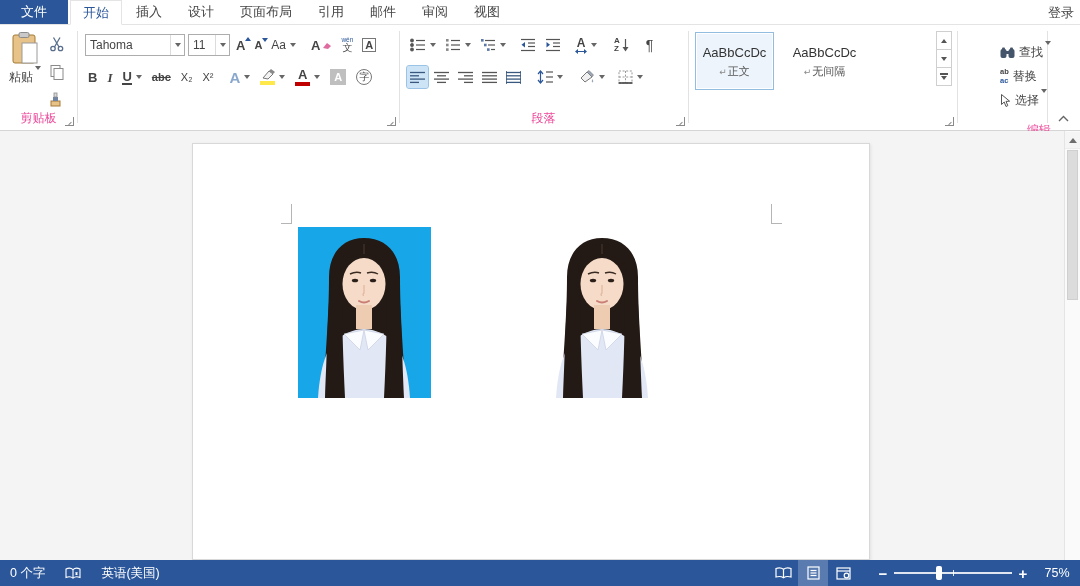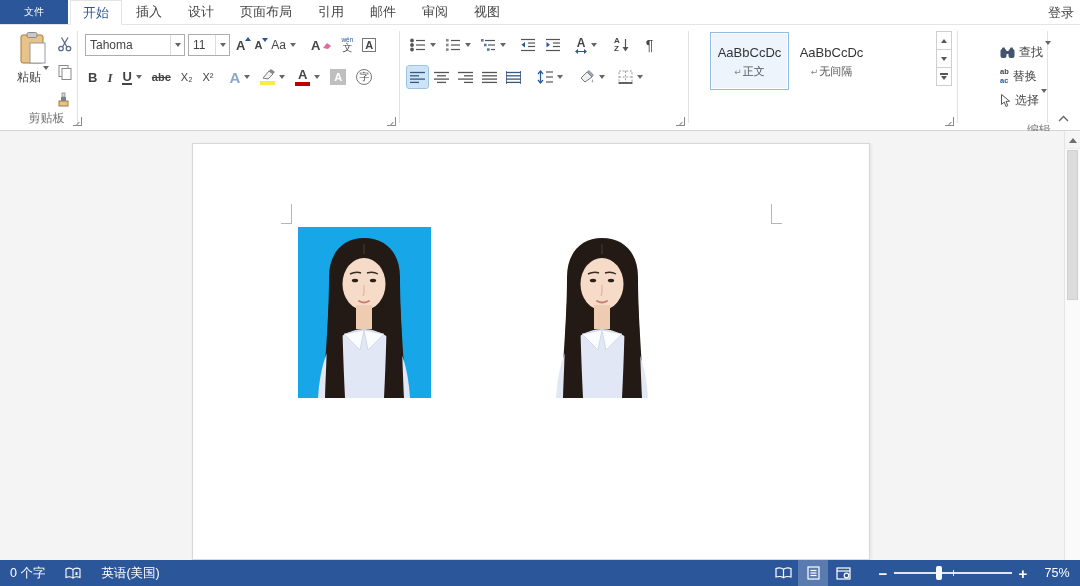--- a/index.html
+++ b/index.html
@@ -2,46 +2,46 @@
 <html><head>
 <meta charset="utf-8">
 <style>
   * { margin:0; padding:0; box-sizing:border-box; }
   html,body { width:1080px; height:586px; overflow:hidden;
     font-family:"Liberation Sans","DejaVu Sans",sans-serif; background:#fff; }
 
   
   .tabbar { position:absolute; left:0; top:0; width:1080px; height:25px;
     background:#fff; border-bottom:1px solid #e4e4e4; display:flex; align-items:stretch; }
-  .file-tab { width:68px; background:#2b579a; color:#fff; font-size:10px;
+  .file-tab { width:68px; background:#2b579a; color:#fff; font-size:13px;
     display:flex; align-items:center; justify-content:center; }
   .tab { padding:0 12px; font-size:13px; color:#444; display:flex; align-items:center; margin-left:2px; }
   .tab.active { color:#2b579a; background:#fff; border:1px solid #e4e4e4; border-bottom:1px solid #fff; margin-bottom:-1px; }
   .signin { position:absolute; right:6px; top:0; height:25px; display:flex; align-items:center;
     font-size:13px; color:#444; }
 
   
   .ribbon { position:absolute; left:0; top:25px; width:1080px; height:106px;
     background:#fff; border-bottom:1px solid #d5d5d5; font-size:12px; color:#444; }
   .g-sep { position:absolute; top:6px; height:92px; width:1px; background:#e2e2e2; }
-  .group-label { position:absolute; bottom:4px; font-size:12px; color:#737373; width:100%; text-align:center;font-family:Liberation Mono, monospace; }
+  .group-label { position:absolute; bottom:4px; font-size:12px; color:#ec4899; width:100%; text-align:center;font-family:Liberation Mono, monospace; }
   .launcher { position:absolute; right:3px; bottom:5px; width:9px; height:9px;
     border-right:1px solid #8a8a8a; border-bottom:1px solid #8a8a8a; }
   .launcher::after { content:""; position:absolute; right:1px; bottom:1px; width:4px; height:1px;
     background:#8a8a8a; transform:rotate(-45deg); }
   .rbtn { display:inline-flex; align-items:center; justify-content:center; gap:2px;
     height:22px; padding:0 3px; border-radius:2px; color:#444; }
   .rbtn.active { background:#cde4f7; outline:1px solid #9bc3e5; }
   .dd::after { content:""; width:0; height:0; border-left:3.5px solid transparent;
     border-right:3.5px solid transparent; border-top:4px solid #666; margin-left:2px; }
   svg.ic { display:block; }
   .ltr { font-weight:bold; font-size:13px; line-height:1; }
 
   
-  .grp-clip { position:absolute; left:0; top:0; width:77px; height:106px;margin-left:8px; }
+  .grp-clip { position:absolute; left:0; top:0; width:77px; height:106px; }
   .paste-big { position:absolute; left:6px; top:6px; width:38px; height:78px;
     display:flex; flex-direction:column; align-items:center; }
   .paste-lab { font-size:12px; color:#444; margin-top:4px; }
   .clip-col { position:absolute; left:46px; top:8px; display:flex; flex-direction:column; gap:6px; }
 
   
   .grp-font { position:absolute; left:77px; top:0; width:322px; height:106px; }
   .combo { height:22px; border:1px solid #adadad; background:#fff; display:inline-flex;
     align-items:center; font-size:12px; }
   .combo .val { padding:0 4px; flex:1; white-space:nowrap; }
@@ -68,21 +68,21 @@
 
   
   .grp-par { position:absolute; left:399px; top:0; width:289px; height:106px; }
   .prow1 { position:absolute; left:8px; top:9px; display:flex; align-items:center; gap:3px; }
   .prow2 { position:absolute; left:8px; top:41px; display:flex; align-items:center; gap:3px; }
   .sorticon { display:flex; flex-direction:column; font-size:8px; font-weight:bold; line-height:1; color:#444; }
   .pilcrow { font-size:14px; color:#444; }
 
   
   .grp-sty { position:absolute; left:688px; top:0; width:269px; height:106px; }
-  .cards { position:absolute; left:22px; top:7px; display:flex; gap:3px; }
+  .cards { position:absolute; left:7px; top:7px; display:flex; gap:11px; }
   .card { width:79px; height:58px; background:#fff; border:1px solid #fff; display:flex;
     flex-direction:column; align-items:center; justify-content:center; }
   .card.sel { border:1px solid #92bce0; background:#edf4fb; box-shadow:inset 0 0 0 1px #fff; }
   .card .prev { font-size:13px; color:#333; line-height:1.5; white-space:nowrap; }
   .card .prev.h1 { font-size:23px; font-weight:bold; color:#000; line-height:1.1; }
   .card .prev.h1::after { content:""; display:inline-block; width:1px; height:20px; background:#000;
     margin-left:2px; vertical-align:-3px; }
   .card .nm { font-size:11px; color:#555; margin-top:2px; display:flex; align-items:center; gap:1px; }
   .card .ret { font-size:9px; color:#888; }
   .stycol { position:absolute; left:248px; top:7px; display:flex; flex-direction:column; }
@@ -415,20 +415,21 @@
       </span>
       <span class="rbtn dd" style="margin-left:4px">
         <svg class="ic" width="15" height="14" viewBox="0 0 15 14">
           <rect x="1" y="1" width="13" height="12" fill="none" stroke="#999" stroke-dasharray="2 1.6"></rect>
           <line x1="1" y1="7" x2="14" y2="7" stroke="#999" stroke-dasharray="2 1.6"></line>
           <line x1="7.5" y1="1" x2="7.5" y2="13" stroke="#999" stroke-dasharray="2 1.6"></line>
           <line x1="0.5" y1="13" x2="14.5" y2="13" stroke="#444" stroke-width="1.6"></line>
         </svg>
       </span>
     </div>
+    <div class="group-label">段落</div>
     <span class="launcher"></span>
   </div>
 
   <div class="grp-sty">
     <div class="cards">
       <div class="card sel">
         <div class="prev">AaBbCcDc</div>
         <div class="nm">
             <span class="ret">↵</span>
           <span>正文</span>

